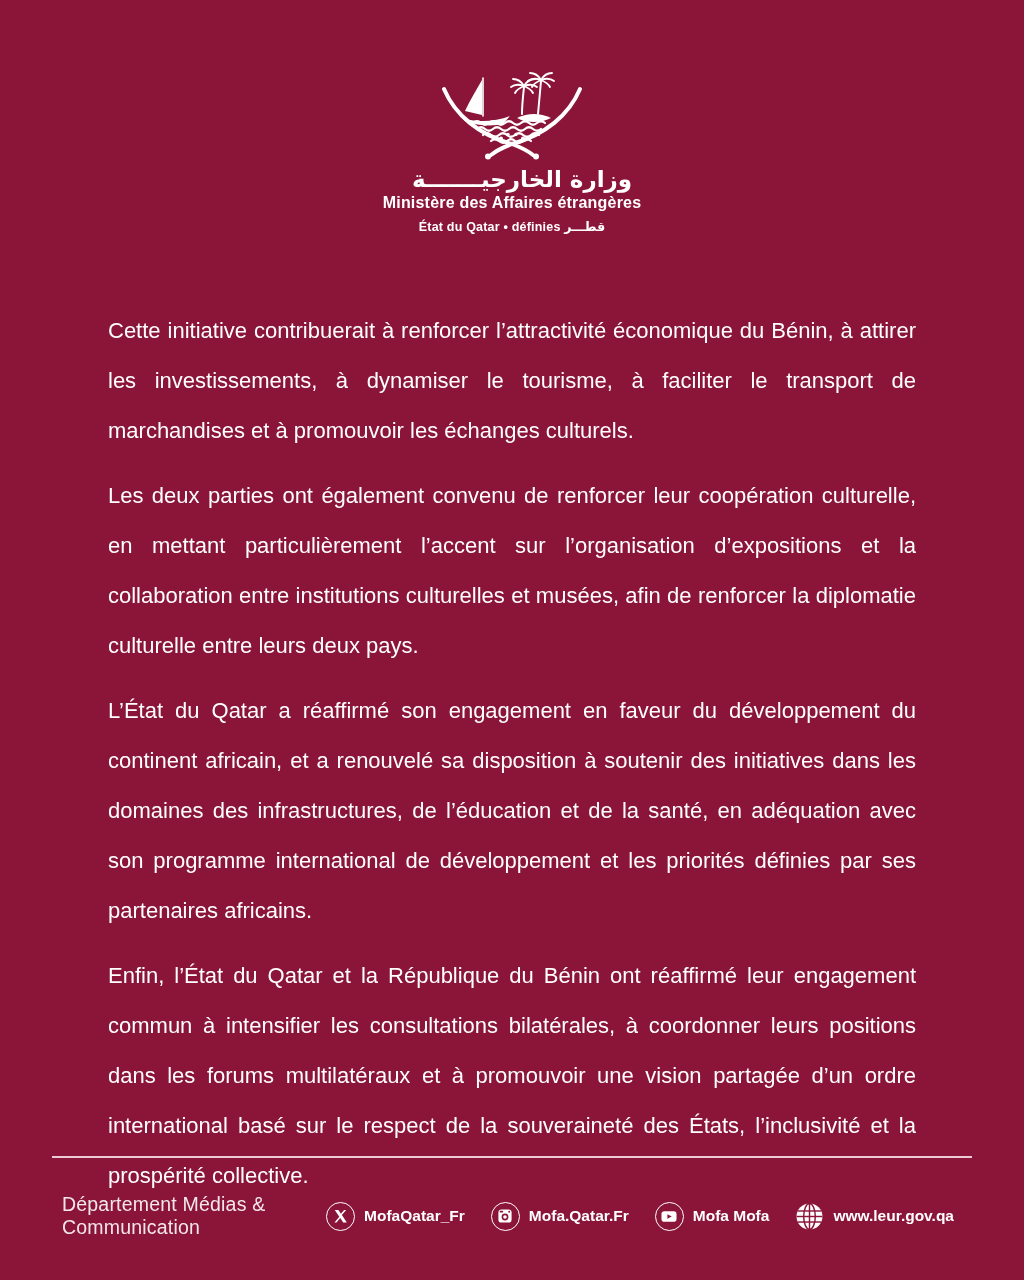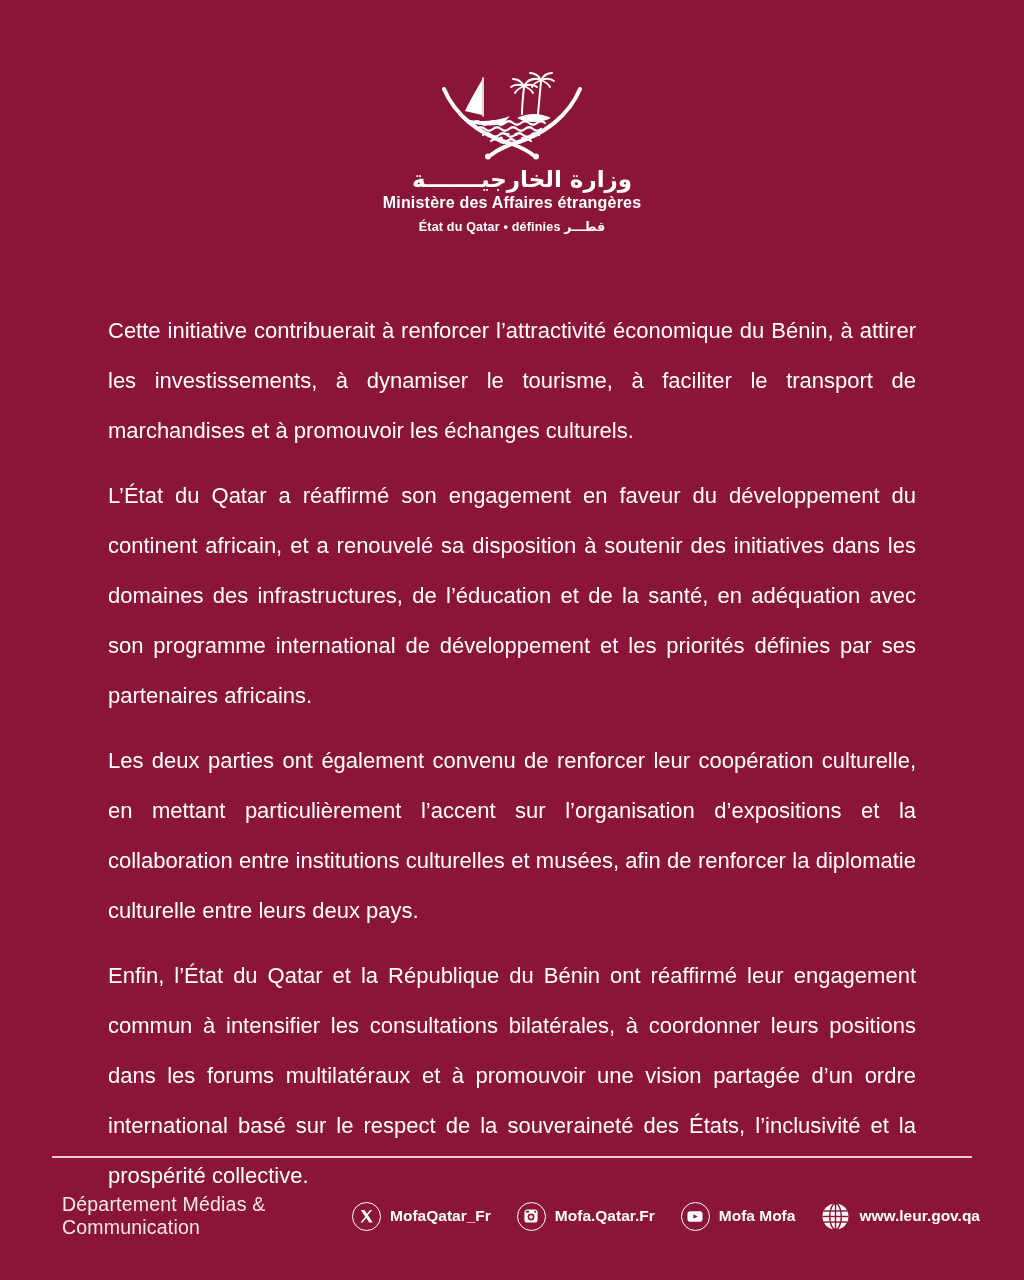--- a/index.html
+++ b/index.html
@@ -38,21 +38,21 @@
   }
   .body-text p { margin: 0 0 15px 0; }
 
   
   .footer-line {
     position: absolute; left: 52px; top: 1156px;
     width: 920px; height: 1.6px;
     background: rgba(255, 235, 240, 0.85);
   }
   .footer-row {
-    position: absolute; left: 62px; right: 44px; top: 1196px; height: 40px;
+    position: absolute; left: 62px; right: 70px; top: 1196px; height: 40px;
     display: flex; justify-content: space-between; align-items: center;
   }
   .department {
     font-size: 19.5px; font-weight: 400; color: #F4E7EC; letter-spacing: 0.2px;
   }
   .social { display: flex; align-items: flex-end; gap: 26px; }
   .social-item { display: flex; align-items: center; gap: 9px; cursor: pointer; }
   .icon-circle {
     width: 29px; height: 29px; box-sizing: border-box;
     border: 1.6px solid #FFFFFF; border-radius: 50%;
@@ -120,22 +120,22 @@
         </g>
       </g>
     </svg>
     <div class="ministry-ar" dir="rtl">وزارة الخارجيـــــــة</div>
     <div class="ministry-fr">Ministère des Affaires étrangères</div>
     <div class="state-line">État du Qatar • définies قطـــر</div>
   </div>
 
   <div class="body-text">
     <p>Cette initiative contribuerait à renforcer l’attractivité économique du Bénin, à attirer les investissements, à dynamiser le tourisme, à faciliter le transport de marchandises et à promouvoir les échanges culturels.</p>
+    <p>Les deux parties ont également convenu de renforcer leur coopération culturelle, en mettant particulièrement l’accent sur l’organisation d’expositions et la collaboration entre institutions culturelles et musées, afin de renforcer la diplomatie culturelle entre leurs deux pays.</p>
     <p>L’État du Qatar a réaffirmé son engagement en faveur du développement du continent africain, et a renouvelé sa disposition à soutenir des initiatives dans les domaines des infrastructures, de l’éducation et de la santé, en adéquation avec son programme international de développement et les priorités définies par ses partenaires africains.</p>
-    <p>Les deux parties ont également convenu de renforcer leur coopération culturelle, en mettant particulièrement l’accent sur l’organisation d’expositions et la collaboration entre institutions culturelles et musées, afin de renforcer la diplomatie culturelle entre leurs deux pays.</p>
     <p>Enfin, l’État du Qatar et la République du Bénin ont réaffirmé leur engagement commun à intensifier les consultations bilatérales, à coordonner leurs positions dans les forums multilatéraux et à promouvoir une vision partagée d’un ordre international basé sur le respect de la souveraineté des États, l’inclusivité et la prospérité collective.</p>
   </div>
 
   <div class="footer-line"></div>
 
   <div class="footer-row">
     <div class="department">Département Médias &amp; Communication</div>
 
     <div class="social">
 

